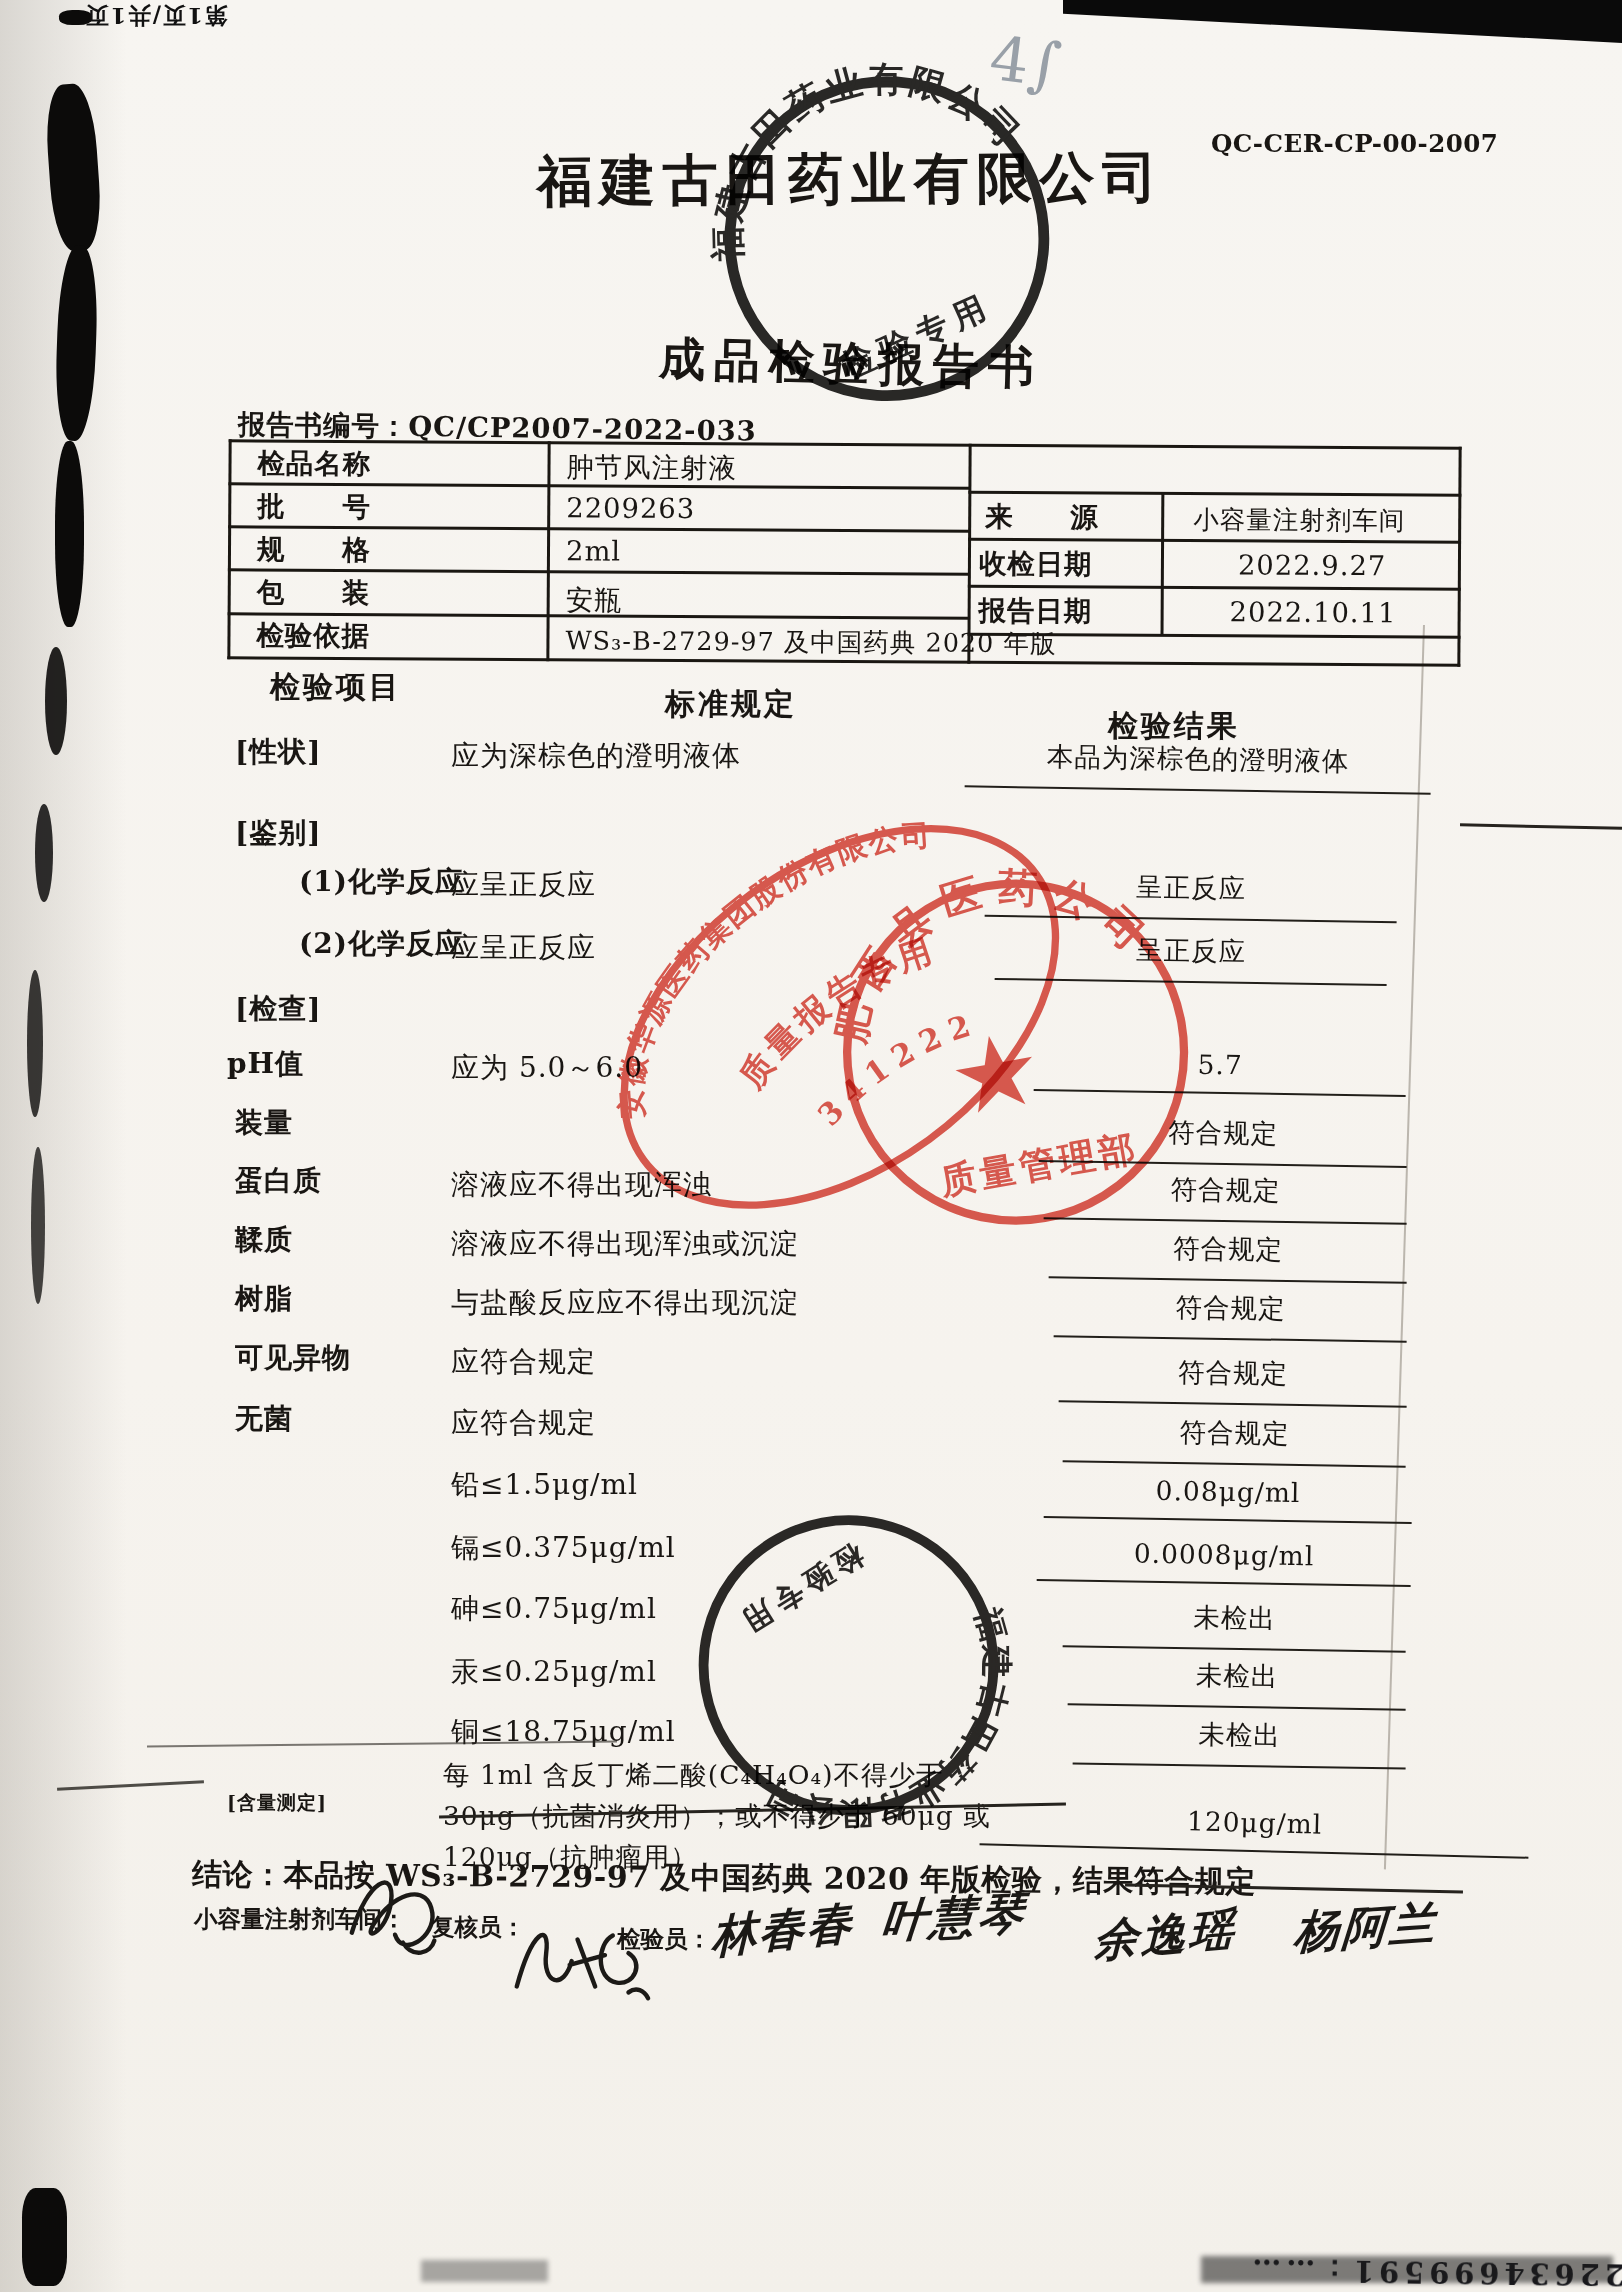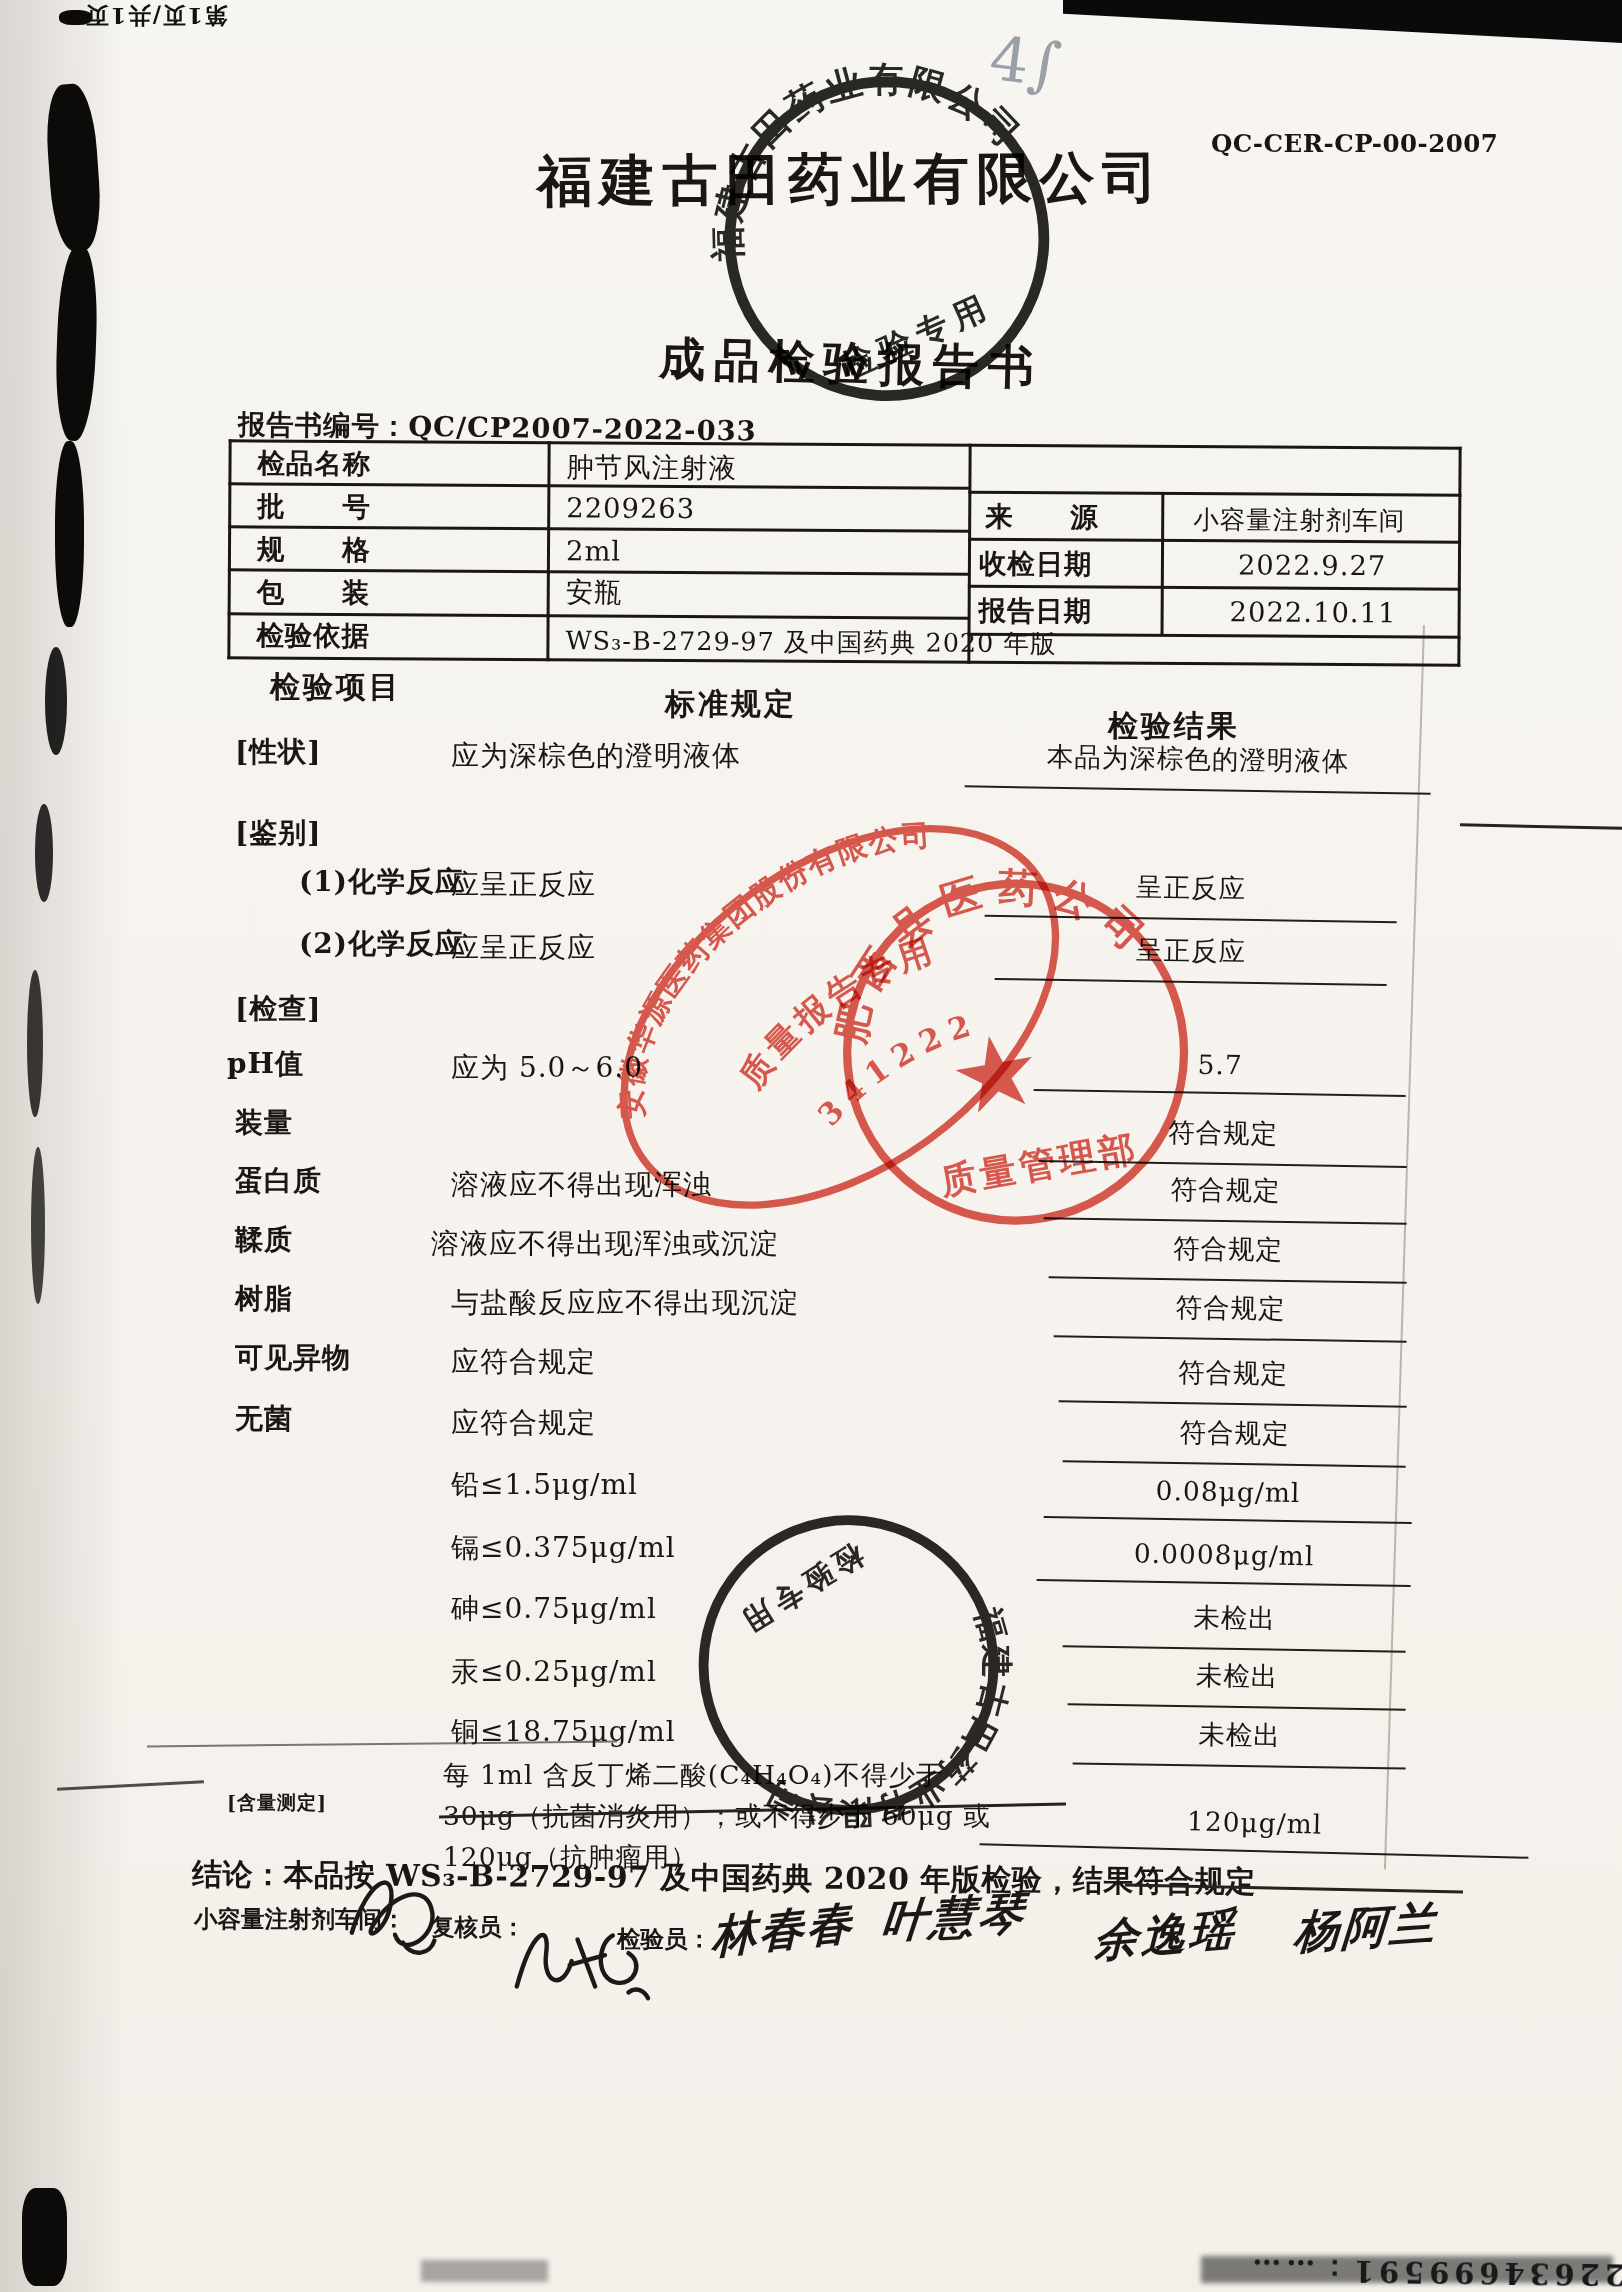--- a/index.html
+++ b/index.html
@@ -95,21 +95,21 @@
     <div class="ln" style="left:740px;top:189px;width:493px;height:2.5px;"></div>
     <div class="ln" style="left:933px;top:47px;width:2.5px;height:144px;"></div>
 
     <div class="cell cl" style="left:29px;top:5.9px;">检品名称</div>
     <div class="cell" style="left:338px;top:7.8px;">肿节风注射液</div>
     <div class="cell cl" style="left:29px;top:49px;">批　　号</div>
     <div class="cell" style="left:338px;top:51px;">2209263</div>
     <div class="cell cl" style="left:29px;top:92px;">规　　格</div>
     <div class="cell" style="left:338px;top:94px;">2ml</div>
     <div class="cell cl" style="left:29px;top:135px;">包　　装</div>
-    <div class="cell" style="left:338px;top:133px;">安瓶</div>
+    <div class="cell" style="left:338px;top:141px;">安瓶</div>
     <div class="cell cl" style="left:29px;top:178px;">检验依据</div>
     <div class="cell" style="left:338px;top:182px;font-size:25.5px;">WS₃-B-2729-97 及中国药典 2020 年版</div>
 
     <div class="cell cl" style="left:757px;top:55px;">来　　源</div>
     <div class="cell" style="left:965px;top:57px;font-size:25.5px;">小容量注射剂车间</div>
     <div class="cell cl" style="left:751px;top:102px;">收检日期</div>
     <div class="cell" style="left:1010px;top:104px;">2022.9.27</div>
     <div class="cell cl" style="left:751px;top:149px;">报告日期</div>
     <div class="cell" style="left:1002px;top:151px;">2022.10.11</div>
   </div>
@@ -140,21 +140,21 @@
   <div class="t-res" style="left:1034px;top:1049px;width:372px;">5.7</div>
 
   <div class="t-item" style="left:235px;top:1104px;">装量</div>
   <div class="t-res" style="left:1039px;top:1115px;width:368px;">符合规定</div>
 
   <div class="t-item" style="left:235px;top:1162px;">蛋白质</div>
   <div class="t-std" style="left:451px;top:1166px;">溶液应不得出现浑浊</div>
   <div class="t-res" style="left:1044px;top:1172px;width:363px;">符合规定</div>
 
   <div class="t-item" style="left:235px;top:1221px;">鞣质</div>
-  <div class="t-std" style="left:431px;top:1225px;font-family:Liberation Serif, serif;">溶液应不得出现浑浊或沉淀</div>
+  <div class="t-std" style="left:451px;top:1225px;font-family:Liberation Serif, serif;">溶液应不得出现浑浊或沉淀</div>
   <div class="t-res" style="left:1049px;top:1231px;width:358px;">符合规定</div>
 
   <div class="t-item" style="left:235px;top:1280px;">树脂</div>
   <div class="t-std" style="left:451px;top:1284px;">与盐酸反应应不得出现沉淀</div>
   <div class="t-res" style="left:1054px;top:1290px;width:353px;">符合规定</div>
 
   <div class="t-item" style="left:235px;top:1339px;">可见异物</div>
   <div class="t-std" style="left:451px;top:1343px;">应符合规定</div>
   <div class="t-res" style="left:1059px;top:1355px;width:348px;">符合规定</div>
 

